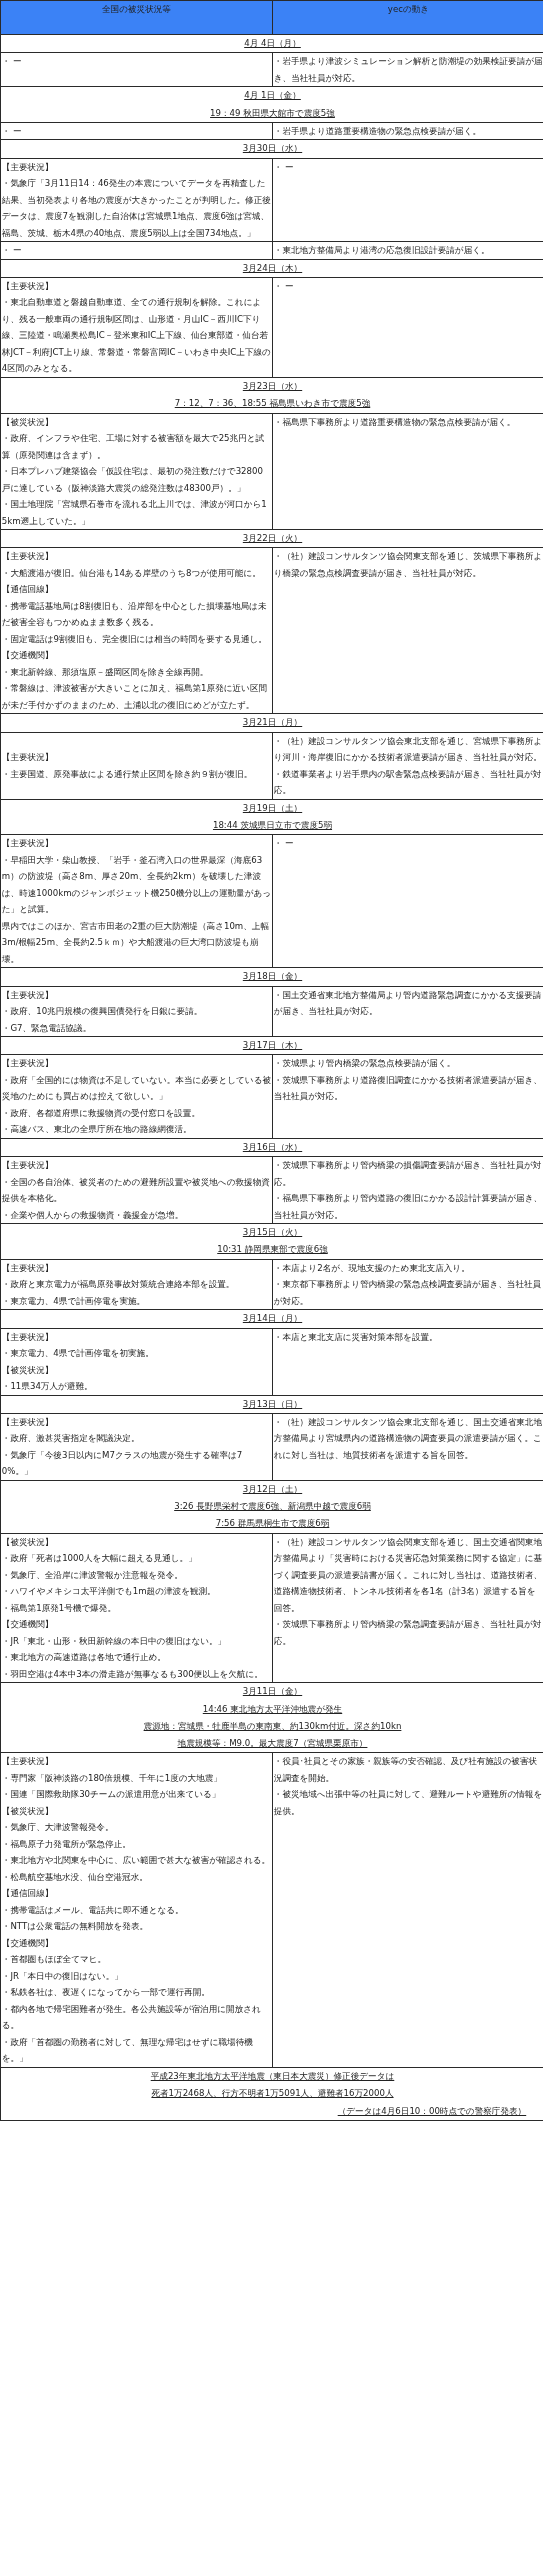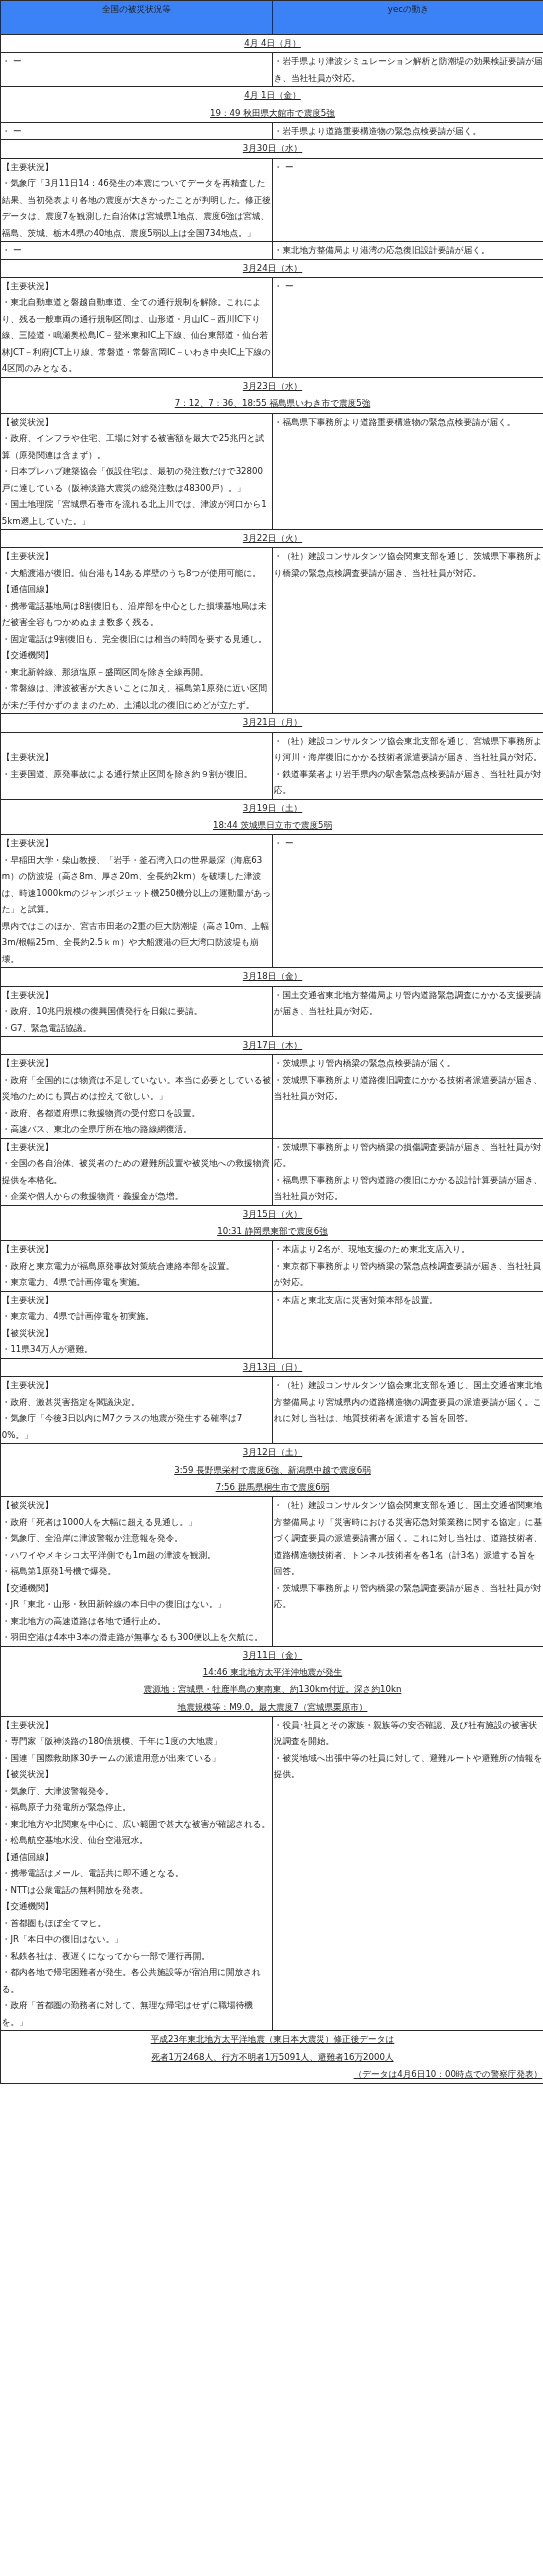--- a/index.html
+++ b/index.html
@@ -28,21 +28,21 @@
   }
   td.date-row {
     text-align: center;
     padding: 2.5px 0 1.6px 0;
   }
   td.date-row div { line-height: 17.3px; text-decoration: underline; }
   td.cell { padding-bottom: 15px; }
   td.cell div { min-height: 16.5px; }
   .center { text-align: left; }
   .vmid { vertical-align: middle !important; }
-  .note-right { text-align: right; padding-right: 1px; }
+  .note-right { text-align: right; padding-right: 17px; }
 </style>
 </head>
 <body>
 
 <table class="timeline">
   <colgroup>
       <col class="c-left">
       <col class="c-right">
     </colgroup>
   <thead>
@@ -209,20 +209,25 @@
           <div>・政府「全国的には物資は不足していない。本当に必要としている被災地のためにも買占めは控えて欲しい。」</div>
           <div>・政府、各都道府県に救援物資の受付窓口を設置。</div>
           <div>・高速バス、東北の全県庁所在地の路線網復活。</div>
         </td>
         <td class="cell">
           <div>・茨城県より管内橋梁の緊急点検要請が届く。</div>
           <div>・茨城県下事務所より道路復旧調査にかかる技術者派遣要請が届き、当社社員が対応。</div>
         </td>
       </tr>
       <tr>
+        <td colspan="2" class="date-row">
+          <div>3月16日（水）</div>
+        </td>
+      </tr>
+      <tr>
         <td class="cell">
           <div>【主要状況】</div>
           <div>・全国の各自治体、被災者のための避難所設置や被災地への救援物資提供を本格化。</div>
           <div>・企業や個人からの救援物資・義援金が急増。</div>
         </td>
         <td class="cell">
           <div>・茨城県下事務所より管内橋梁の損傷調査要請が届き、当社社員が対応。</div>
           <div>・福島県下事務所より管内道路の復旧にかかる設計計算要請が届き、当社社員が対応。</div>
         </td>
       </tr>
@@ -234,20 +239,25 @@
       </tr>
       <tr>
         <td class="cell">
           <div>【主要状況】</div>
           <div>・政府と東京電力が福島原発事故対策統合連絡本部を設置。</div>
           <div>・東京電力、4県で計画停電を実施。</div>
         </td>
         <td class="cell">
           <div>・本店より2名が、現地支援のため東北支店入り。</div>
           <div>・東京都下事務所より管内橋梁の緊急点検調査要請が届き、当社社員が対応。</div>
+        </td>
+      </tr>
+      <tr>
+        <td colspan="2" class="date-row">
+          <div>3月14日（月）</div>
         </td>
       </tr>
       <tr>
         <td class="cell">
           <div>【主要状況】</div>
           <div>・東京電力、4県で計画停電を初実施。</div>
           <div>【被災状況】</div>
           <div>・11県34万人が避難。</div>
         </td>
         <td class="cell">
@@ -265,21 +275,21 @@
           <div>・政府、激甚災害指定を閣議決定。</div>
           <div>・気象庁「今後3日以内にM7クラスの地震が発生する確率は70%。」</div>
         </td>
         <td class="cell center">
           <div>・（社）建設コンサルタンツ協会東北支部を通じ、国土交通省東北地方整備局より宮城県内の道路構造物の調査要員の派遣要請が届く。これに対し当社は、地質技術者を派遣する旨を回答。</div>
         </td>
       </tr>
       <tr>
         <td colspan="2" class="date-row">
           <div>3月12日（土）</div>
-          <div>3:59 長野県栄村で震度6強、新潟県中越で震度6弱</div>
+          <div>3:26 長野県栄村で震度6強、新潟県中越で震度6弱</div>
           <div>7:56 群馬県桐生市で震度6弱</div>
         </td>
       </tr>
       <tr>
         <td class="cell">
           <div>【被災状況】</div>
           <div>・政府「死者は1000人を大幅に超える見通し。」</div>
           <div>・気象庁、全沿岸に津波警報か注意報を発令。</div>
           <div>・ハワイやメキシコ太平洋側でも1m超の津波を観測。</div>
           <div>・福島第1原発1号機で爆発。</div>

